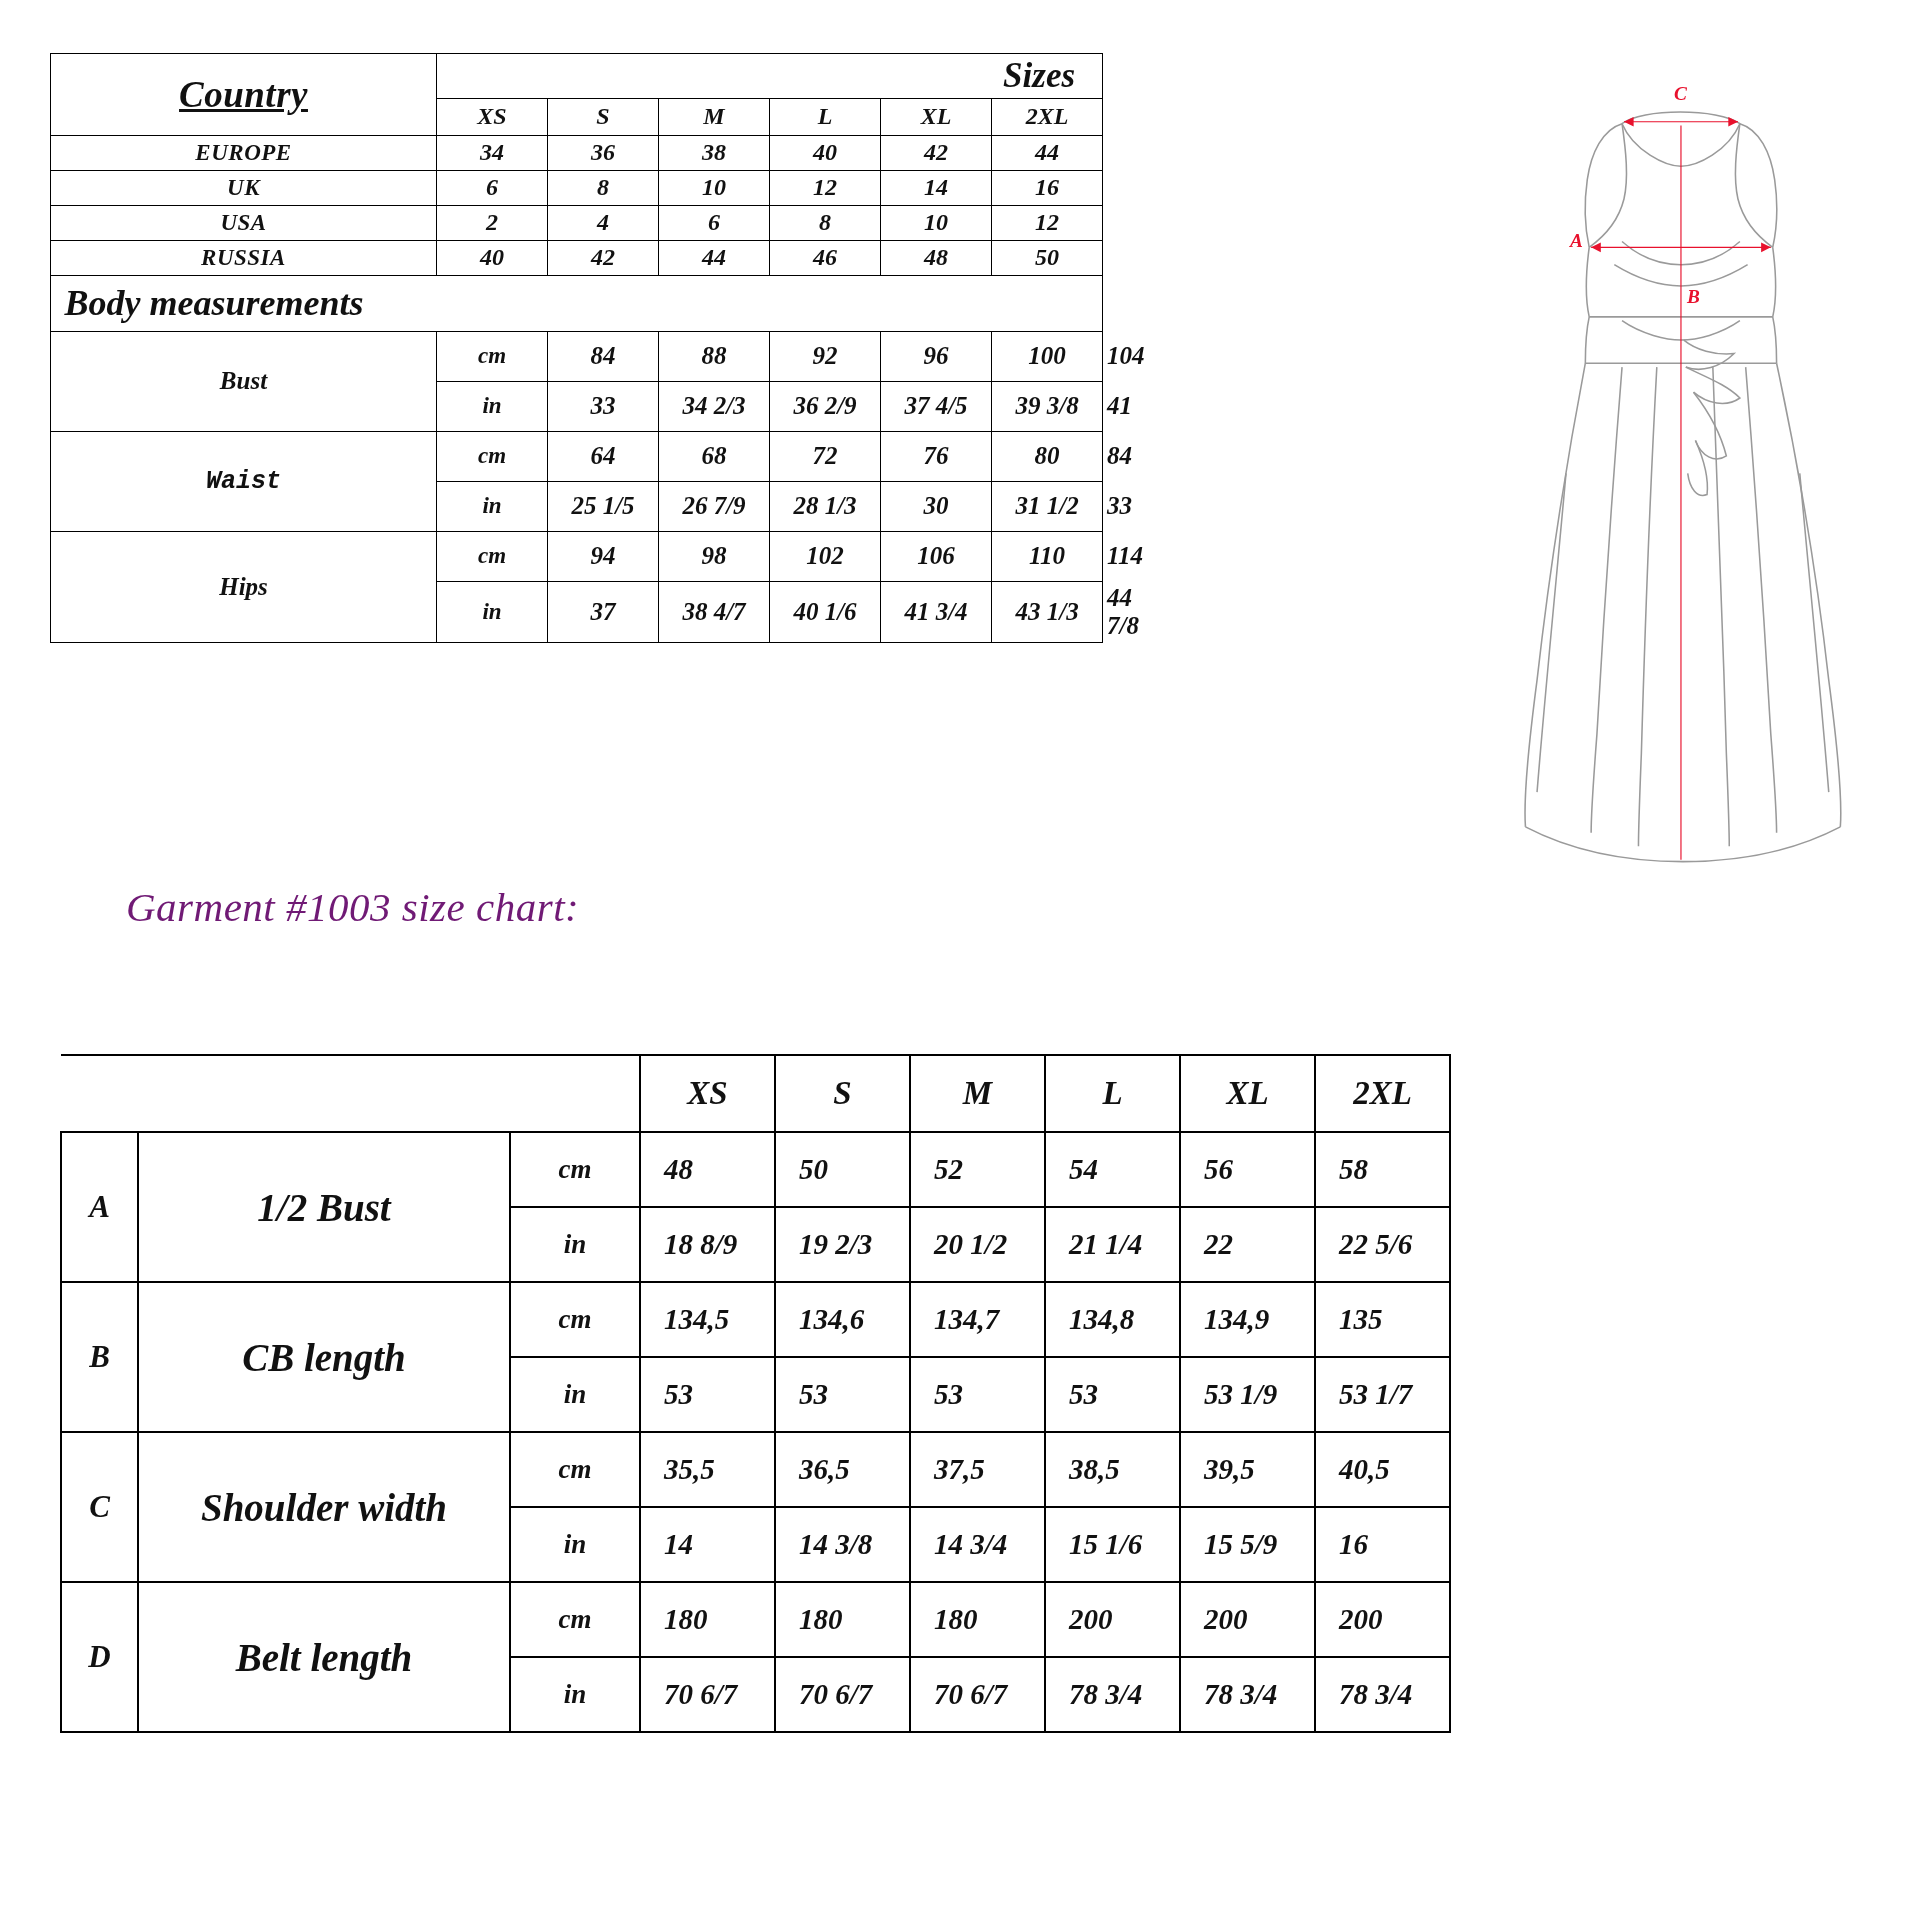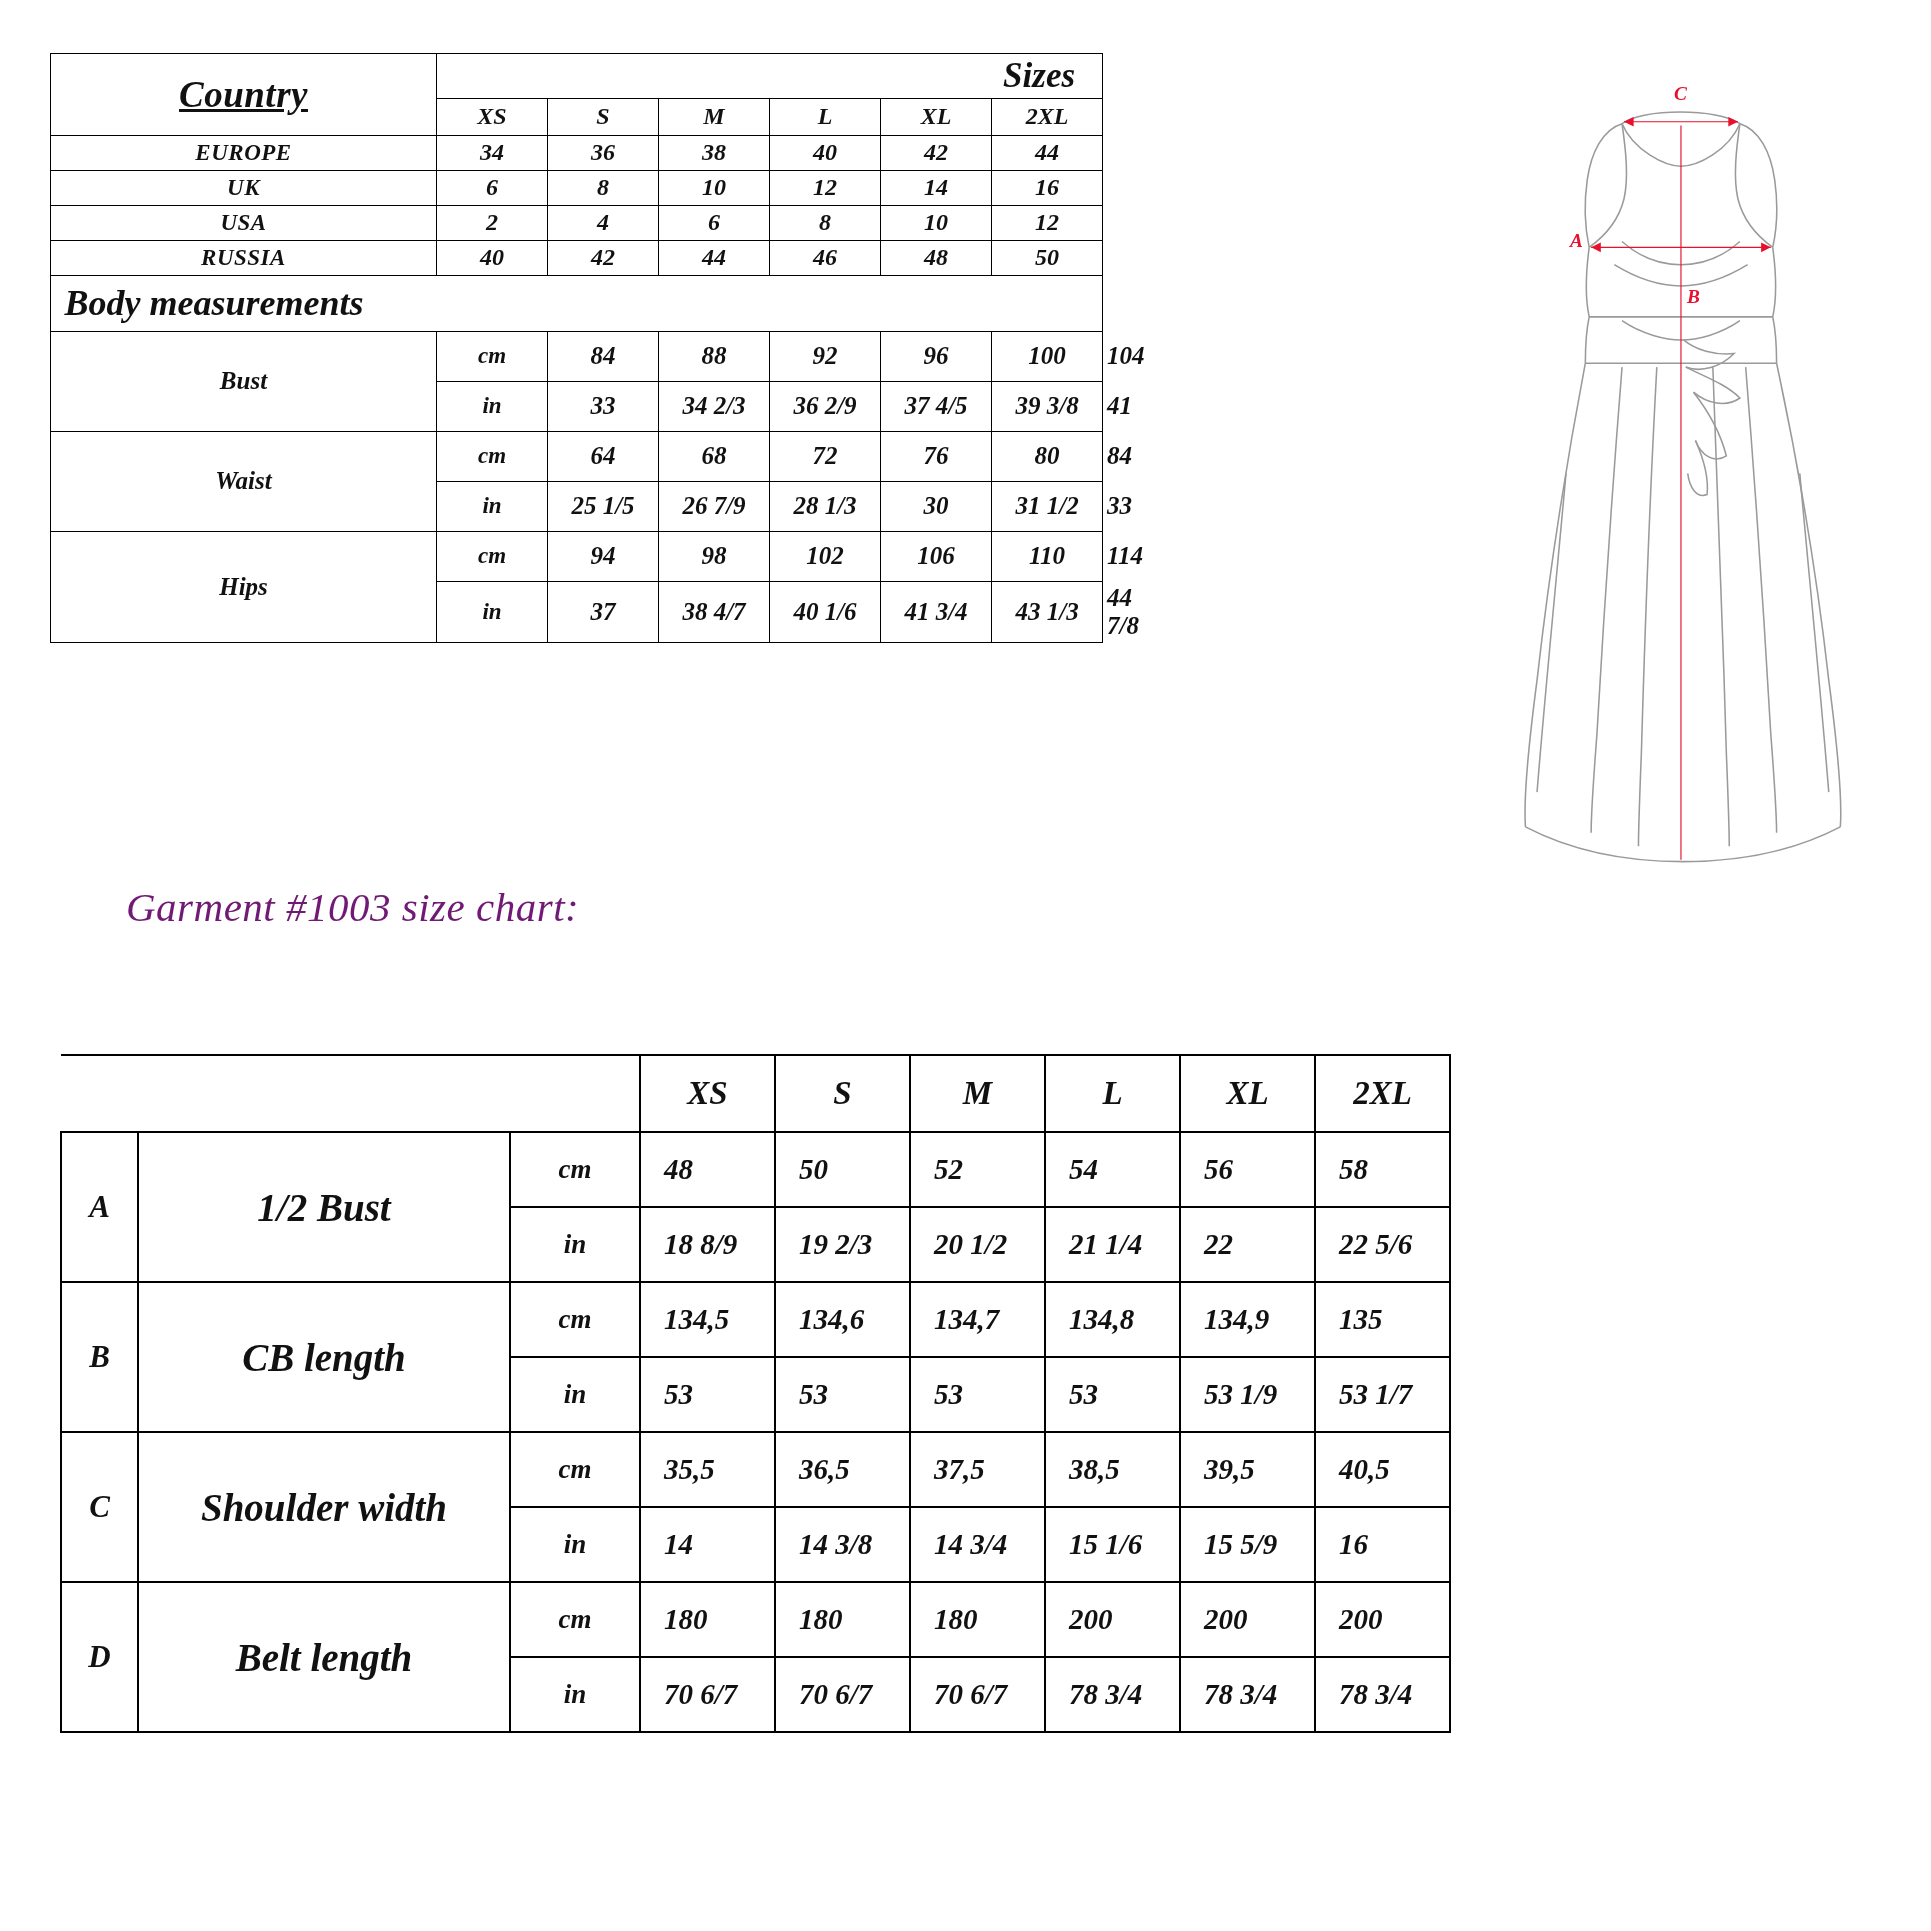--- a/index.html
+++ b/index.html
@@ -212,21 +212,21 @@
         <td class="unit-in">in</td>
         <td class="val-in">33</td>
         <td class="val-in">34 2/3</td>
         <td class="val-in">36 2/9</td>
         <td class="val-in">37 4/5</td>
         <td class="val-in">39 3/8</td>
       <td class="val-in">41</td>
         </tr>
 
       <tr>
-        <td rowspan="2" class="meas-label" style="border-right:none;">Waist</td>
+        <td rowspan="2" class="meas-label" style="border-right:none;font-family:Liberation Mono, monospace;">Waist</td>
         <td class="unit-cm">cm</td>
         <td class="val-cm">64</td>
         <td class="val-cm">68</td>
         <td class="val-cm">72</td>
         <td class="val-cm">76</td>
         <td class="val-cm">80</td>
       <td class="val-cm">84</td>
         </tr>
       <tr>
         <td class="unit-in">in</td>

